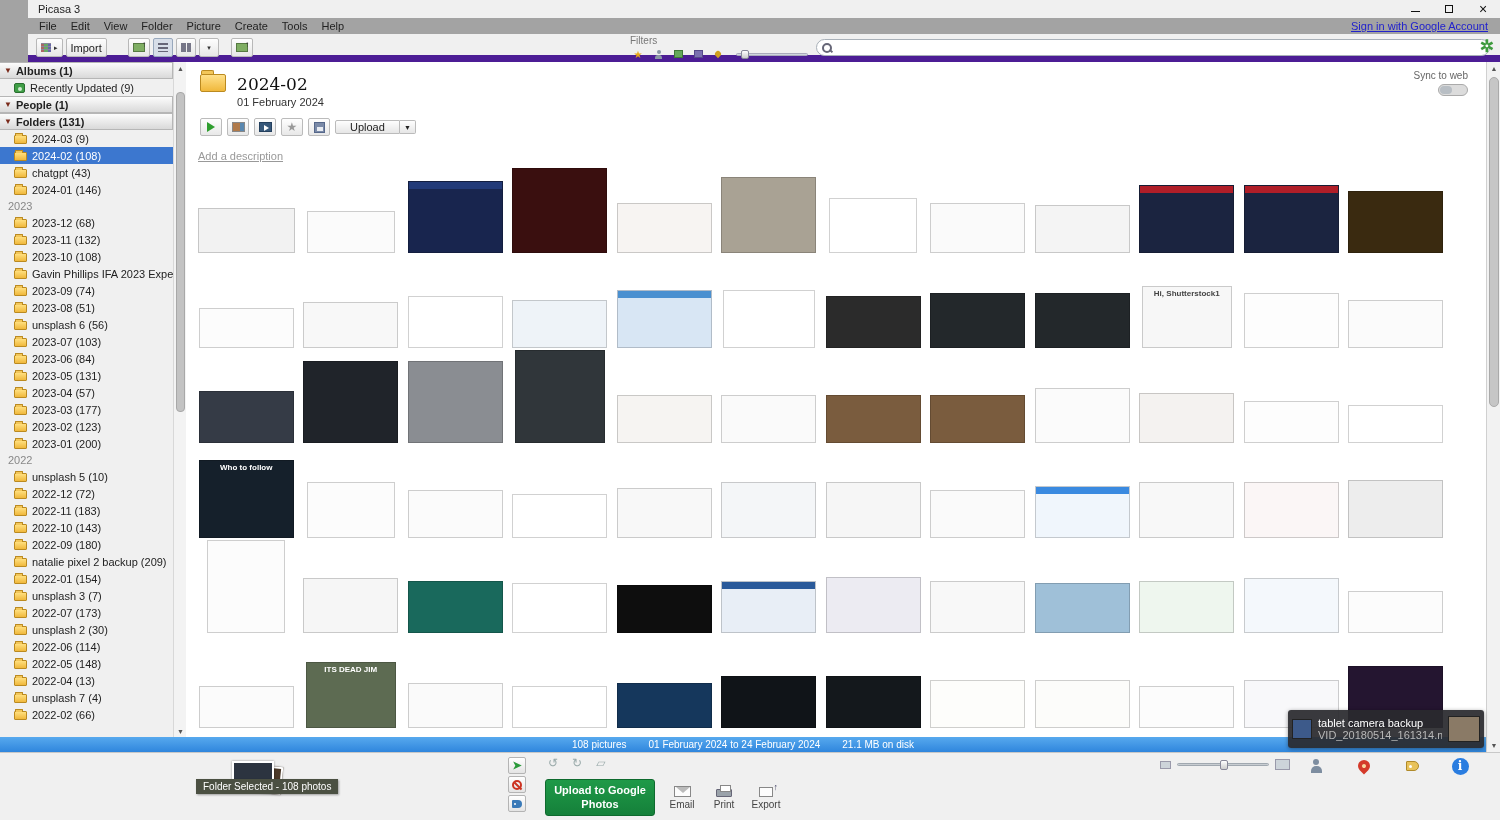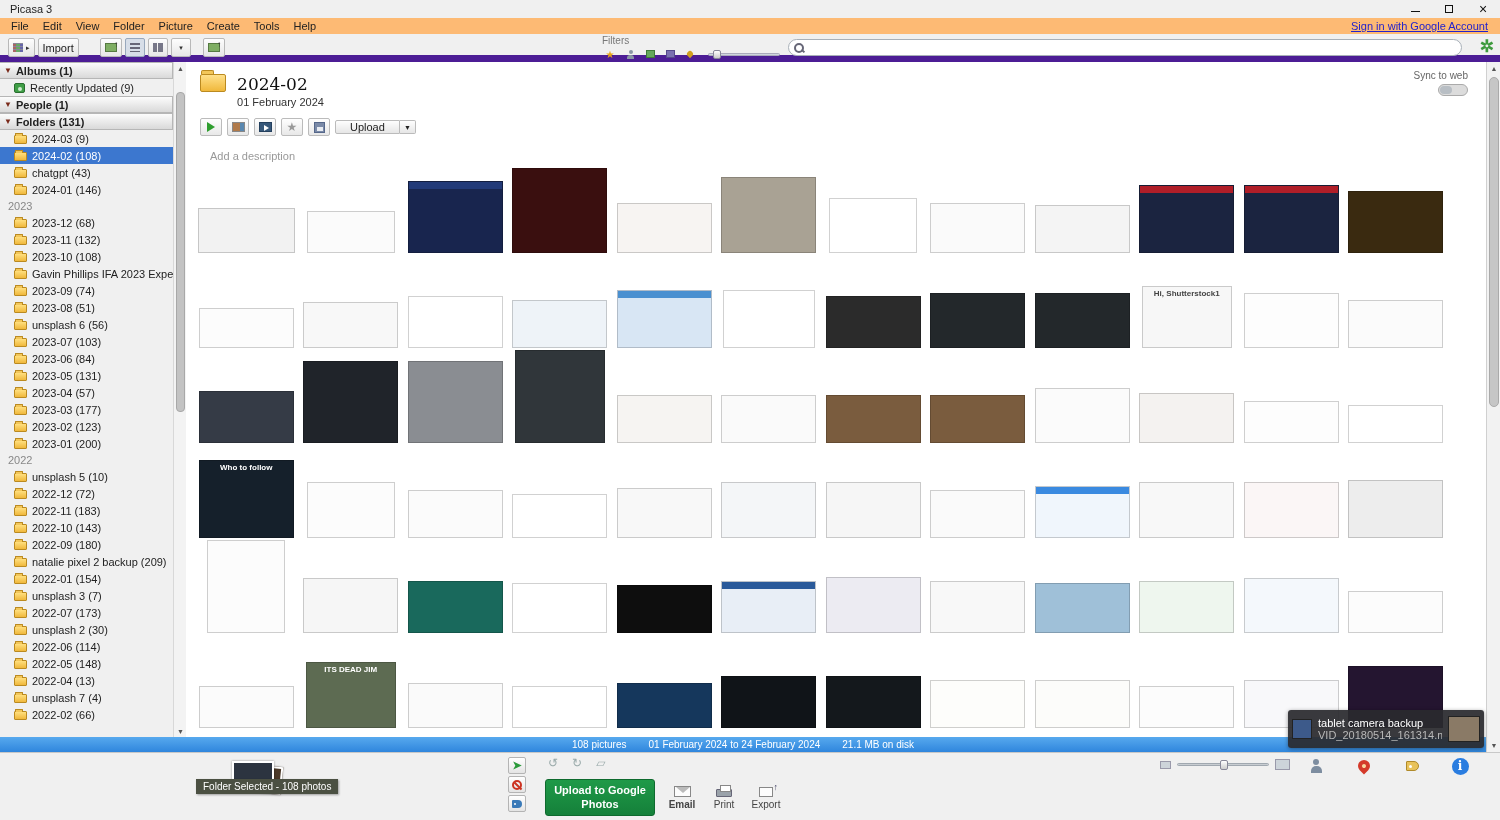--- a/index.html
+++ b/index.html
@@ -1,17 +1,17 @@
 <!DOCTYPE html>
 <html><head>
 <meta charset="utf-8">
 <style>
   * { margin:0; padding:0; box-sizing:border-box; }
   body { font-family:"Liberation Sans", sans-serif; }
-  .window { position:relative; width:1500px; height:820px; background:#fdba74; font-size:11px; color:#222; overflow:hidden; }
+  .window { position:relative; width:1500px; height:820px; background:#a3a3a3; font-size:11px; color:#222; overflow:hidden;padding-left:28px; }
 
   
   .titlebar { height:18px; display:flex; align-items:center; padding-left:10px; background:#f0f0f0; }
   .titlebar .title { font-size:11px; }
   .win-controls { margin-left:auto; display:flex; height:18px; }
   .win-btn { width:34px; display:flex; align-items:center; justify-content:center; cursor:pointer; font-size:12px; color:#111; }
   .min-glyph { width:9px; border-bottom:1px solid #111; height:6px; }
   .max-glyph { width:8px; height:8px; border:1px solid #111; }
   .close-glyph { font-size:14px; line-height:10px; }
 
@@ -95,21 +95,21 @@
   .collage-glyph { width:13px; height:10px; background:linear-gradient(90deg,#b07a4a 50%, #5a88b0 50%), linear-gradient(#c89a6a 50%, #88aac8 50%); background-size:13px 10px; border:1px solid #888; }
   .movie-glyph { width:13px; height:10px; background:#37587a; border:1px solid #24405e; position:relative; }
   .movie-glyph::after { content:""; position:absolute; left:4px; top:2px; border-left:5px solid #fff; border-top:3px solid transparent; border-bottom:3px solid transparent; }
   .star-glyph { color:#999; font-size:12px; }
   .disk-glyph { width:11px; height:11px; background:#7a8aa8; border:1px solid #55678a; position:relative; }
   .disk-glyph::after { content:""; position:absolute; left:2px; bottom:1px; width:6px; height:4px; background:#e8ecf2; }
   .upload-btn { display:flex; height:14px; }
   .upload-main { padding:0 14px; display:flex; align-items:center; background:linear-gradient(#fefefe,#e6e6e6); border:1px solid #bbb; border-radius:2px 0 0 2px; cursor:pointer; }
   .upload-arrow { width:16px; display:flex; align-items:center; justify-content:center; background:linear-gradient(#fefefe,#e6e6e6); border:1px solid #bbb; border-left:none; border-radius:0 2px 2px 0; font-size:7px; cursor:pointer; }
 
-  .description { margin:14px 0 0 24px; color:#999; cursor:text; }
+  .description { margin:14px 0 0 12px; color:#999; cursor:text;text-decoration:underline; }
 
   .photo-grid { position:absolute; top:96px; left:8px; right:0; bottom:0; overflow:hidden; }
   .grid-row { height:95px; display:flex;align-items:flex-end; }
   .grid-cell { width:104.5px; flex:0 0 auto; display:flex; align-items:center; justify-content:center; }
   .thumb { position:relative; border:1px solid rgba(0,0,0,0.18); cursor:pointer; overflow:hidden; }
   .thumb-bar { position:absolute; top:0; left:0; right:0; height:7px; }
   .t-label { position:absolute; top:3px; left:0; right:0; text-align:center; font-size:8px; font-weight:bold; line-height:1.1; }
 
   
   .statusbar { position:absolute; left:0; right:14px; bottom:0; height:15px; background:linear-gradient(#57a9ee,#2f86dd); color:#fff;
@@ -752,21 +752,21 @@
     </div>
 
     <div class="edit-icons">
       <span>↺</span>
       <span>↻</span>
       <span>▱</span>
     </div>
 
     <div class="google-upload">Upload to Google Photos</div>
 
-    <div class="tray-action" style="left:660px;font-weight:bold;">
+    <div class="tray-action" style="left:660px;">
       <div class="ico">
           <span class="envelope"></span>
         </div>
       <div>Email</div>
     </div>
     <div class="tray-action" style="left:702px;">
       <div class="ico">
           <span class="printer"></span>
         </div>
       <div>Print</div>

